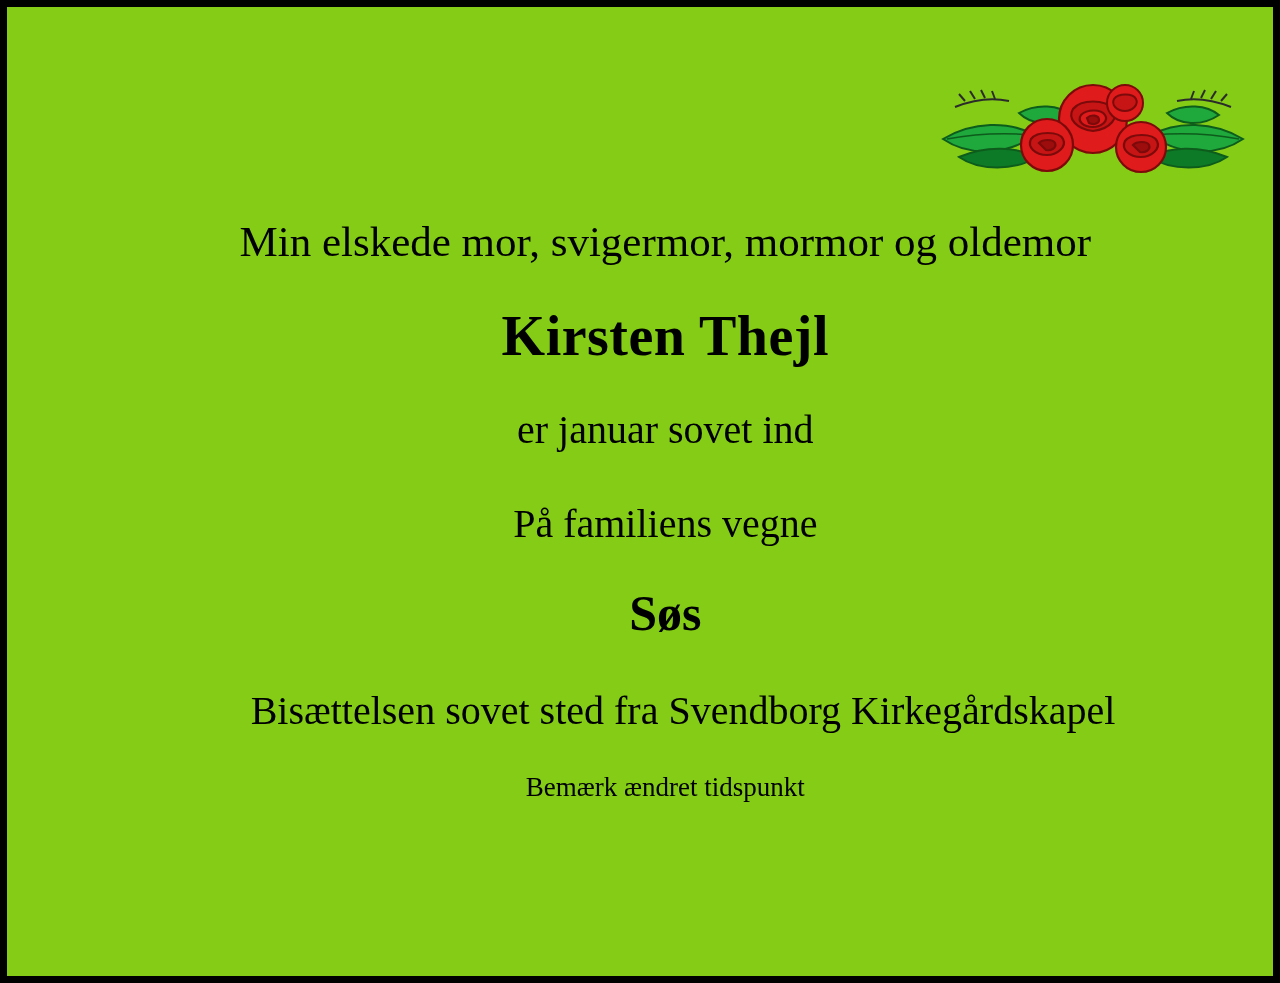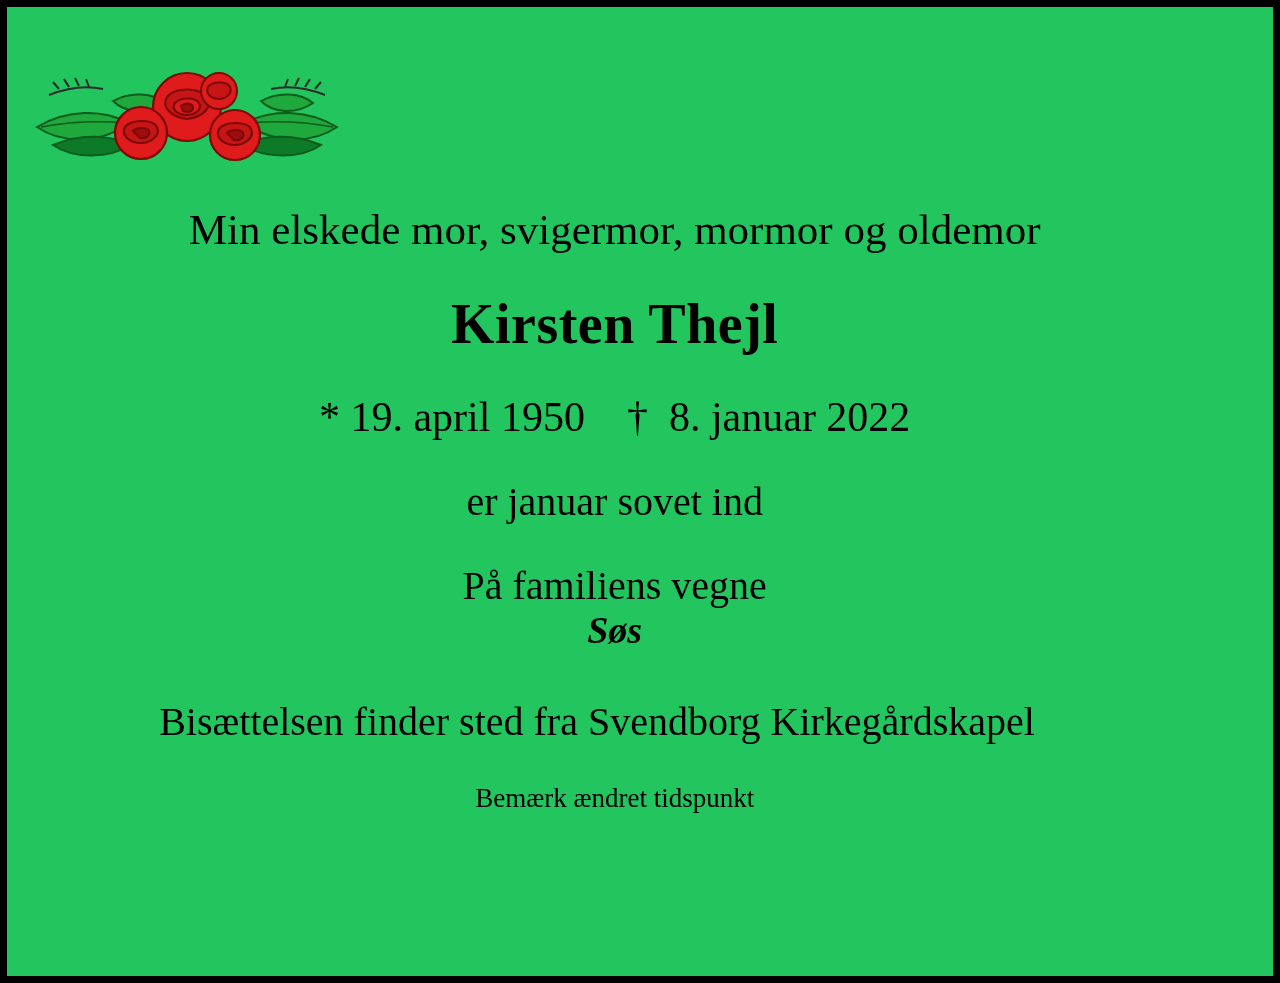--- a/index.html
+++ b/index.html
@@ -18,25 +18,25 @@
     background: #ffffff;
     border: 7px solid #000000;
     overflow: hidden;
   }
   .inner {
     position: absolute;
     left: 0;
     top: 0;
     right: 0;
     bottom: 0;
-    background: #22c55e;
+    background: #84cc16;
     display: flex;
     flex-direction: column;
-    align-items: flex-start;
-    padding-top: 44px;
+    align-items: flex-end;
+    padding-top: 56px;
     box-sizing: border-box;
   }
   .ornament {
     width: 360px;
     height: 120px;
     display: block;
   }
   .line {
     text-align: center;
     color: #000000;
@@ -57,26 +57,26 @@
     font-size: 42px;
     margin-top: 36px;
     white-space: pre;
   }
   .sovet {
     font-size: 40px;
     margin-top: 38px;
   }
   .behalf {
     font-size: 40px;
-    margin-top: 38px;
+    margin-top: 48px;
   }
   .signature {
-    font-size: 38px;
+    font-size: 50px;
     font-weight: bold;
-    font-style: italic;
+    margin-top: 38px;
   }
   .funeral {
     font-size: 40px;
     margin-top: 42px;
     line-height: 1.35;
     max-width: 1180px;
   }
   .remark {
     font-size: 27px;
     margin-top: 34px;
@@ -140,23 +140,22 @@
       </g>
 
       <g stroke="#7d0a0a" stroke-width="2">
         <circle cx="212" cy="40" r="18" fill="#e01b1b"></circle>
         <path d="M201 36 C205 30, 220 30, 223 36 C226 42, 219 48, 212 48 C204 48, 198 42, 201 36 Z" fill="#c71414"></path>
       </g>
     </svg>
 
     <div class="line headline">Min elskede mor, svigermor, mormor og oldemor</div>
     <div class="line name">Kirsten Thejl</div>
-    <div class="line dates">* 19. april 1950    †  8. januar 2022</div>
     <div class="line sovet">er januar sovet ind</div>
     <div class="line behalf">På familiens vegne</div>
     <div class="line signature">Søs</div>
     <div class="line funeral">
-      <div>Bisættelsen finder sted fra Svendborg Kirkegårdskapel</div>
+      <div>Bisættelsen sovet sted fra Svendborg Kirkegårdskapel</div>
     </div>
     <div class="line remark">Bemærk ændret tidspunkt</div>
 
   </div>
 </div>
 
 </body></html>

